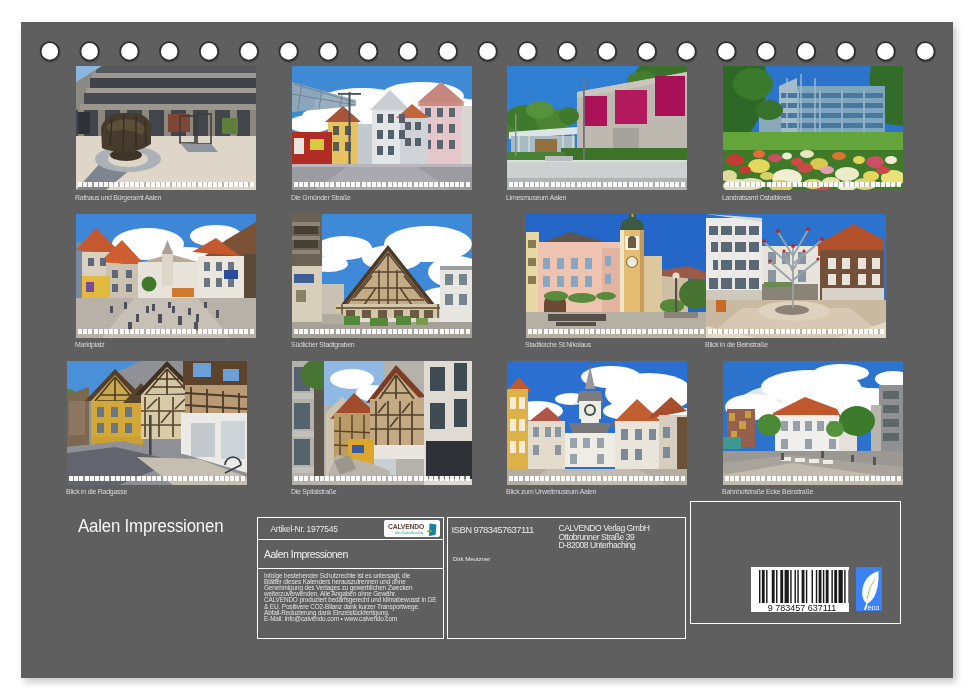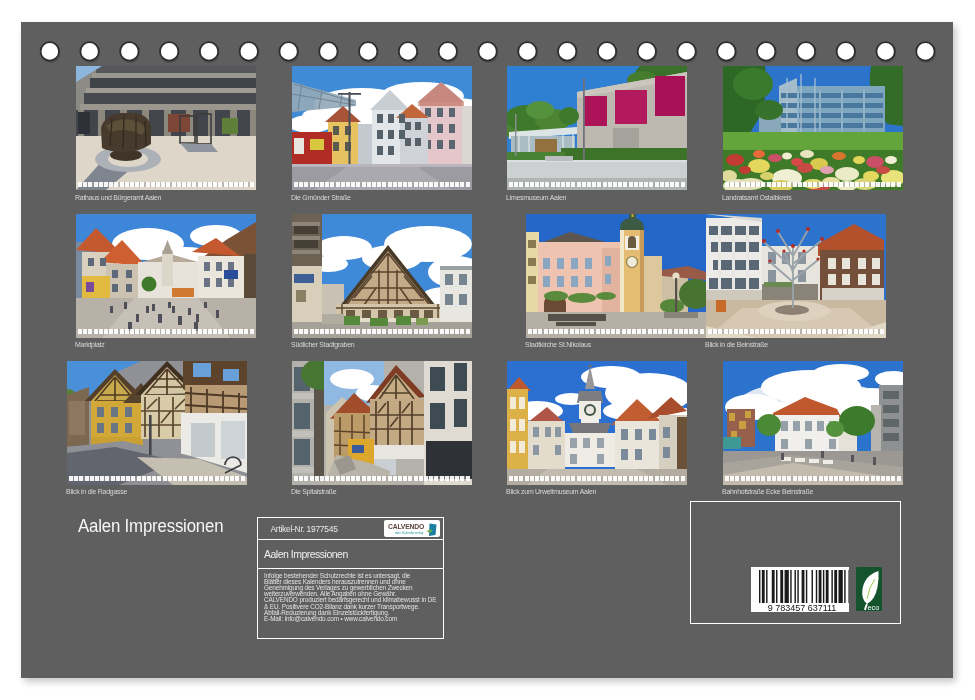--- a/index.html
+++ b/index.html
@@ -17,21 +17,21 @@
 .b1 .row1{position:absolute;left:0;top:0;width:100%;height:21.5px;border-bottom:1.6px solid #fff}
 .b1 .row2{position:absolute;left:0;top:21.5px;width:100%;height:29.5px;border-bottom:1.6px solid #fff;box-sizing:border-box}
 .artnr{position:absolute;left:13px;top:6px;font-size:8.5px;letter-spacing:-.3px}
 .logo{position:absolute;right:3px;top:2.5px;width:56px;height:17px;background:#fff;border-radius:2px}
 .kal{position:absolute;left:6.5px;top:9px;font-size:10.5px;letter-spacing:-.5px;color:#f0f0f0}
 .fine{position:absolute;left:6.5px;top:55.5px;font-size:6.4px;letter-spacing:-.12px;line-height:6.05px;color:#e2e2e2;white-space:nowrap}
 .isbn{position:absolute;left:4px;top:6px;font-size:9.5px;letter-spacing:-.55px}
 .autor{position:absolute;left:5.5px;top:37.5px;font-size:6.2px;letter-spacing:-.1px}
 .addr{position:absolute;left:111px;top:6.5px;font-size:8.6px;letter-spacing:-.48px;line-height:8.25px}
 .bc{position:absolute;left:59.5px;top:64.5px}
-.eco{position:absolute;left:164.5px;top:65px;width:26.5px;height:44px;background:#14532d;border-radius:1.5px}
+.eco{position:absolute;left:164.5px;top:65px;width:26.5px;height:44px;background:#3b82f6;border-radius:1.5px}
 </style></head>
 <body>
 <div class="panel">
 <div class="cell" style="left:55px;top:44px">
       <svg width="180" height="124" viewBox="0 0 180 124" preserveAspectRatio="none">
         <rect width="180" height="124" fill="#ddd6c9"></rect>
         <rect width="180" height="70" fill="#8b8a85"></rect>
         <rect x="20" width="160" height="7" fill="#55575a"></rect>
         <rect x="16" y="7" width="164" height="5" fill="#9a9890"></rect>
         <rect x="14" y="12" width="166" height="10" fill="#40444a"></rect>
@@ -746,20 +746,25 @@
       <text x="4" y="9" font-size="6.8" font-weight="bold" fill="#5c453c" letter-spacing="-.2" font-family="Liberation Sans, sans-serif">CALVENDO</text>
       <text x="11" y="13.5" font-size="3.2" fill="#2a9aa8" font-family="Liberation Sans, sans-serif">dein Kalenderverlag</text>
       <path d="M45.5,3.5 l7,1 l-1,10.5 l-6.5,1 Z" fill="#1b7ea3"></path>
       <path d="M43,11.5 q2.6,-3.4 5.4,-1.2 q-1.6,3.8 -5.4,1.2 Z" fill="#6ab04a"></path>
     </svg></div>
   </div>
   <div class="row2">
         <span class="kal">Aalen Impressionen</span>
       </div>
   <div class="fine">Infolge bestehender Schutzrechte ist es untersagt, die<br>Blätter dieses Kalenders herauszutrennen und ohne<br>Genehmigung des Verlages zu gewerblichen Zwecken<br>weiterzuverwenden. Alle Angaben ohne Gewähr.<br>CALVENDO produziert bedarfsgerecht und klimabewusst in DE<br>&amp; EU. Positivere CO2-Bilanz dank kurzer Transportwege.<br>Abfall-Reduzierung dank Einzelstückfertigung.<br>E-Mail: info@calvendo.com • www.calvendo.com</div>
+</div>
+<div class="box b2">
+  <div class="isbn">ISBN 9783457637111</div>
+  <div class="autor">Dirk Meutzner</div>
+  <div class="addr">CALVENDO Verlag GmbH<br>Ottobrunner Straße 39<br>D-82008 Unterhaching</div>
 </div>
 <div class="box b3">
   <div class="bc"><svg width="98" height="45" viewBox="0 0 98 45">
           <rect width="98" height="45" fill="#ffffff"></rect>
           <rect x="8.00" y="3" width="1.42" height="33" fill="#1a1a1a"></rect>
           <rect x="10.84" y="3" width="2.84" height="33" fill="#1a1a1a"></rect>
           <rect x="15.10" y="3" width="1.42" height="33" fill="#1a1a1a"></rect>
           <rect x="20.78" y="3" width="2.84" height="33" fill="#1a1a1a"></rect>
           <rect x="25.04" y="3" width="1.42" height="33" fill="#1a1a1a"></rect>
           <rect x="29.30" y="3" width="2.84" height="33" fill="#1a1a1a"></rect>

